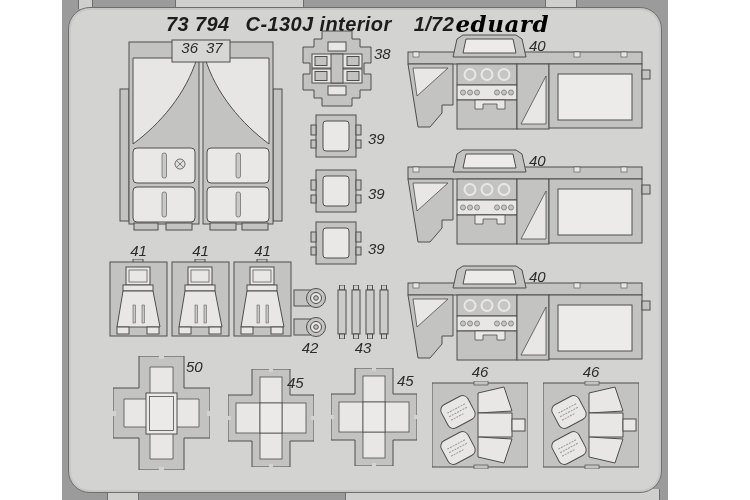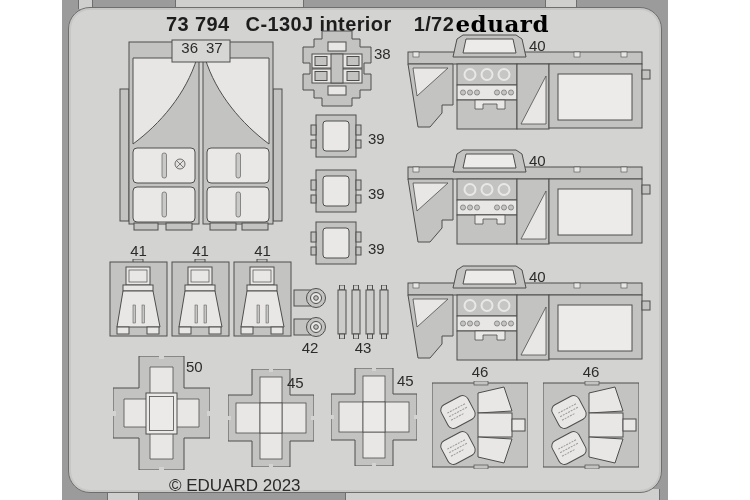--- a/index.html
+++ b/index.html
@@ -1,19 +1,19 @@
 <!DOCTYPE html>
 <html><head>
 <meta charset="utf-8">
 <style>
   html,body{margin:0;padding:0;background:#ffffff;}
   #app{position:relative;width:750px;height:500px;background:#ffffff;overflow:hidden;
        font-family:"Liberation Sans",sans-serif;}
   
-  .photo{position:absolute;left:62px;top:0;width:606px;height:500px;background:#9b9b9b;overflow:hidden;}
+  .photo{position:absolute;left:62px;top:0;width:606px;height:500px;background:#9b9b9b;overflow:hidden;font-style:italic;}
   .fret{position:absolute;left:6px;top:7px;width:592px;height:484px;background:#d3d3d1;
         border:1.5px solid #6e6e6e;border-radius:22px;
         box-shadow:inset 0 0 0 2px #c7c7c5;}
   .tab{position:absolute;background:#cfcfcd;border-left:1px solid #6e6e6e;border-right:1px solid #6e6e6e;}
   .tab.t{top:0;height:9px;}
   .tab.b{bottom:0;height:11px;}
   
   .title{position:absolute;left:97px;top:5px;display:flex;gap:16px;
          font-size:20px;font-weight:bold;color:#1d1d1d;letter-spacing:.4px;white-space:nowrap;}
   .title .scale{margin-left:6px;}
@@ -329,16 +329,15 @@
           </svg>
         </div>
       <div class="part p-46b">
           <svg width="96" height="88">
             <use href="#sym46"></use>
           </svg>
         </div>
       <div class="plabel l-46a center">46</div>
       <div class="plabel l-46b center">46</div>
 
-      <div class="foot-left">© EDUARD 2023</div>
     </div>
   </div>
 </div>
 
 </body></html>

